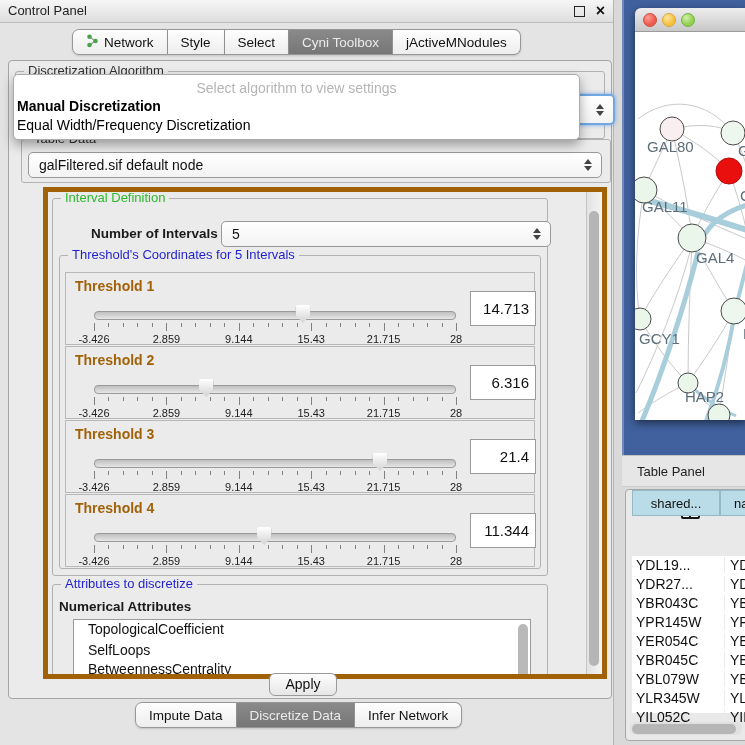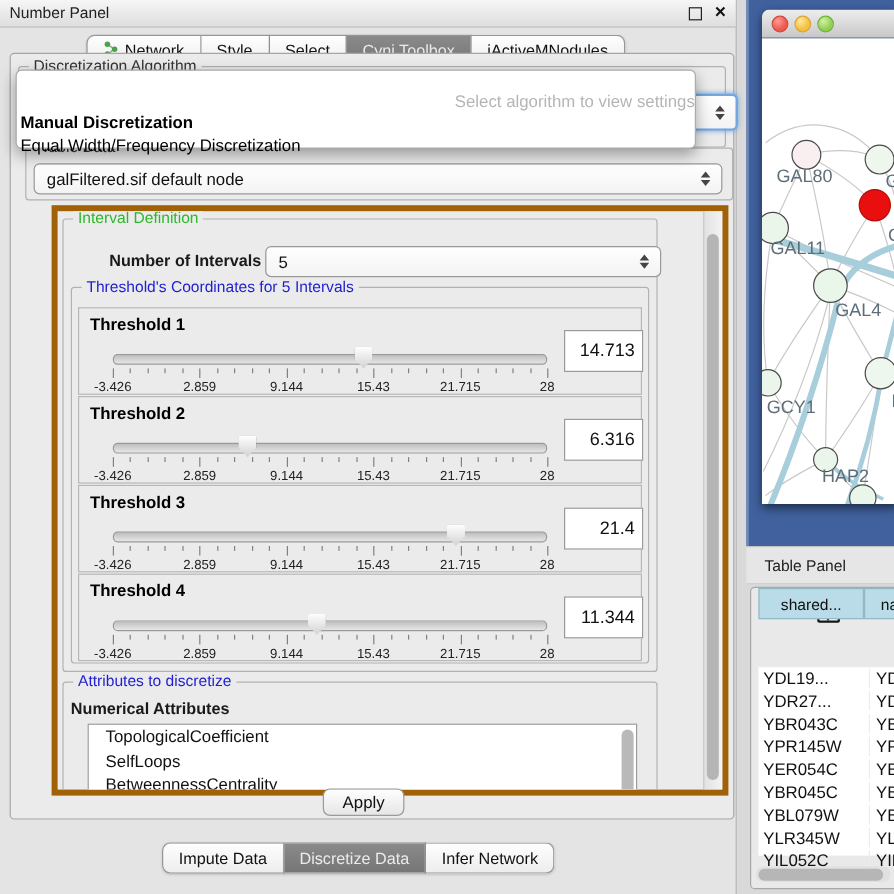--- a/index.html
+++ b/index.html
@@ -20,52 +20,52 @@
   .top-tabs{left:72px;top:29px;}
   .bottom-tabs{left:135px;top:702px;}
   .tab{border:1px solid #979797;border-left:none;background:linear-gradient(#fefefe,#ededed);
        padding:0 13px;font-size:13.5px;color:#111;display:flex;align-items:center;gap:5px;
        box-shadow:0 1px 2px rgba(0,0,0,.15);}
   .tab:first-child{border-left:1px solid #979797;border-radius:7px 0 0 7px;}
   .tab:last-child{border-radius:0 7px 7px 0;}
   .tab.selected{background:linear-gradient(#8a8a8a,#767676);color:#ebebeb;}
 
   
-  .content{left:8px;top:44px;width:602px;height:637px;border:1px solid #a5a5a5;border-radius:4px;
+  .content{left:8px;top:60px;width:602px;height:637px;border:1px solid #a5a5a5;border-radius:4px;
            background:#ebebeb;}
   .group{border:1px solid #b2b2b2;border-radius:3px;}
   .group-title{position:absolute;top:-8px;left:8px;background:#ebebeb;padding:0 4px;font-size:13px;line-height:14px;}
   .t-green{color:#2db92d;}
   .t-blue{color:#1f1fd0;}
   .t-dark{color:#333;}
 
   .combo{background:linear-gradient(#ffffff,#f3f3f3);border:1px solid #999;border-radius:5px;
          font-size:14px;display:flex;align-items:center;padding-left:10px;color:#111;}
   .stepper{position:absolute;right:9px;top:50%;transform:translateY(-50%);display:flex;flex-direction:column;gap:2px;}
   .stepper i{display:block;width:0;height:0;border-left:4px solid transparent;border-right:4px solid transparent;}
   .stepper .up{border-bottom:5px solid #444;}
   .stepper .dn{border-top:5px solid #444;}
 
   .algo-combo{left:16px;top:33px;width:576px;height:27px;border:2px solid #72a7e2;
               box-shadow:0 0 4px rgba(90,150,220,.8);}
   .popup{left:4px;top:13px;width:565px;height:64px;background:#fff;border:1px solid #ababab;
          border-radius:5px;box-shadow:0 5px 12px rgba(0,0,0,.35);z-index:6;}
-  .pop-placeholder{text-align:right;color:#b5b5b5;font-size:14px;padding-top:17px;height:17px;}
+  .pop-placeholder{text-align:center;color:#b5b5b5;font-size:14px;padding-top:5px;height:17px;}
   .pop-item{font-size:14px;padding-left:3px;height:19px;line-height:19px;color:#000;}
   .pop-item.bold{font-weight:bold;}
 
   
   .scrollpane{left:34px;top:126px;width:554px;height:482px;border:5px solid #a16207;overflow:hidden;background:#ebebeb;}
   .vscroll{position:absolute;right:0;top:0;width:15px;height:100%;background:linear-gradient(to right,#e2e2e2,#f4f4f4);
            border-left:1px solid #c5c5c5;}
   .vscroll .thumb-v{position:absolute;left:2px;top:19px;bottom:8px;width:10px;background:#b5b5b5;border-radius:6px;}
 
   
   .thr-panel{position:absolute;left:5px;width:468px;height:71px;border:1px solid #b8b8b8;background:#ebebeb;}
-  .thr-label{position:absolute;left:9px;top:5px;font-weight:bold;font-size:14px;color:#000000;}
+  .thr-label{position:absolute;left:9px;top:5px;font-weight:bold;font-size:14px;color:#a16207;}
   .slider{position:absolute;left:28px;top:38px;width:362px;}
   .track{height:7px;border:1px solid #9a9a9a;border-radius:4px;background:linear-gradient(#bfbfbf,#e6e6e6);}
   .thumb{position:absolute;top:-6px;width:15px;height:18px;transform:translateX(-50%);
          background:linear-gradient(#ffffff,#d2d2d2);
          clip-path:polygon(10% 0,90% 0,100% 12%,100% 55%,50% 100%,0 55%,0 12%);
          filter:drop-shadow(0 0 1px #666);}
   .ticks{position:absolute;left:0;top:12px;width:100%;height:9px;}
   .tick{position:absolute;width:1px;background:#808080;height:4px;}
   .tick.major{height:8px;}
   .tick-labels{position:absolute;left:0;top:22px;width:100%;height:12px;font-size:11px;font-weight:normal;color:#222;}
@@ -113,21 +113,21 @@
   .trow .c2{position:absolute;left:92px;top:1px;border-left:1px solid #ececec;padding-left:5px;}
   .hscroll{position:absolute;left:4px;top:232px;width:112px;height:13px;background:#e0e0e0;border-radius:6px;}
   .hscroll .thumb-h{position:absolute;left:2px;top:1.5px;width:104px;height:10px;background:#b6b6b6;border-radius:5px;}
 </style>
 </head>
 <body>
 
 <div class="abs cp">
 
   <div class="abs cp-titlebar">
-    <span class="abs cp-title">Number Panel</span>
+    <span class="abs cp-title">Control Panel</span>
     <span class="abs win-float"></span>
     <span class="abs win-close">×</span>
   </div>
 
   <div class="abs tabstrip top-tabs">
     <div class="tab">
       <span>
         <svg width="13" height="14" viewBox="0 0 13 14">
           <line x1="4" y1="3" x2="9" y2="7" stroke="#9a9a9a" stroke-width="1.2"></line>
           <line x1="4" y1="11" x2="9" y2="7" stroke="#9a9a9a" stroke-width="1.2"></line>

